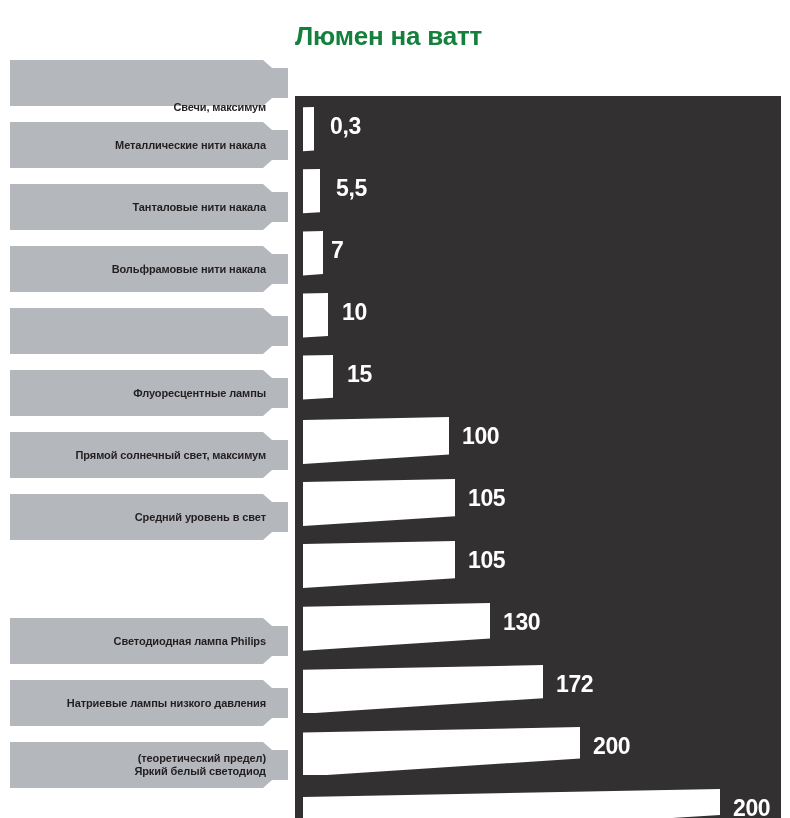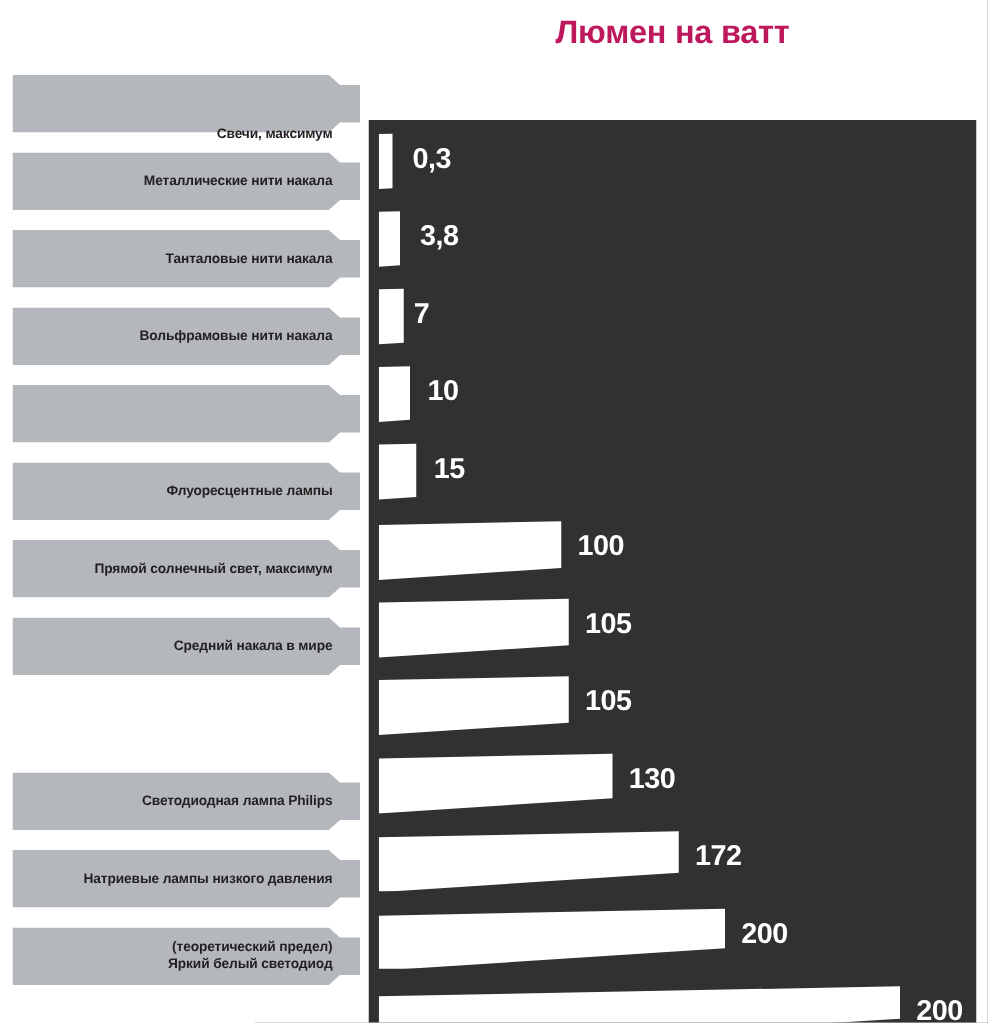--- a/index.html
+++ b/index.html
@@ -18,26 +18,25 @@
     position: relative;
     width: 790px;
     height: 818px;
     background: #ffffff;
   }
 
   
   #chart-title {
     position: absolute;
     left: 295px;
-    top: 8px;
+    top: 19px;
     width: 486px;
-    text-align: center;
     font-size: 26px;
     font-weight: bold;
-    color: #be185d;
+    color: #15803d;
     letter-spacing: -0.2px;
     line-height: 34px;
     white-space: nowrap;
   }
 
   
   #plot-panel {
     position: absolute;
     left: 295px;
     top: 52px;
@@ -110,21 +109,21 @@
           <svg width="13" height="56">
             <polygon points="0,8.22 11,8 11,51.505 0,52.22" fill="#ffffff"></polygon>
           </svg>
         </div>
         <div class="bar-value" style="left: 35px; top: 17px;">0,3</div>
         <div class="bar-wrap" style="top: 65px; left: 8px;">
           <svg width="19" height="56">
             <polygon points="0,8.34 17,8 17,51.235 0,52.34" fill="#ffffff"></polygon>
           </svg>
         </div>
-        <div class="bar-value" style="left: 41px; top: 79px;">3,8</div>
+        <div class="bar-value" style="left: 41px; top: 79px;">5,5</div>
         <div class="bar-wrap" style="top: 127px; left: 8px;">
           <svg width="22" height="56">
             <polygon points="0,8.4 20,8 20,51.1 0,52.4" fill="#ffffff"></polygon>
           </svg>
         </div>
         <div class="bar-value" style="left: 36px; top: 141px;">7</div>
         <div class="bar-wrap" style="top: 189px; left: 8px;">
           <svg width="27" height="56">
             <polygon points="0,8.5 25,8 25,50.875 0,52.5" fill="#ffffff"></polygon>
           </svg>
@@ -233,21 +232,21 @@
         </svg>
         <div class="row-label-text" style="top: 16.5px;">
           <div>Прямой солнечный свет, максимум</div>
         </div>
       </div>
       <div class="row-label" style="top: 442px; height: 46px;">
         <svg width="278" height="46">
           <polygon points="0,0 253,0 262,8 278,8 278,38 262,38 253,46 0,46" fill="#b4b7bc"></polygon>
         </svg>
         <div class="row-label-text" style="top: 16.5px;">
-          <div>Средний накала в мире</div>
+          <div>Средний уровень в свет</div>
         </div>
       </div>
       <div class="row-label" style="top: 566px; height: 46px;">
         <svg width="278" height="46">
           <polygon points="0,0 253,0 262,8 278,8 278,38 262,38 253,46 0,46" fill="#b4b7bc"></polygon>
         </svg>
         <div class="row-label-text" style="top: 16.5px;">
           <div>Светодиодная лампа Philips</div>
         </div>
       </div>

